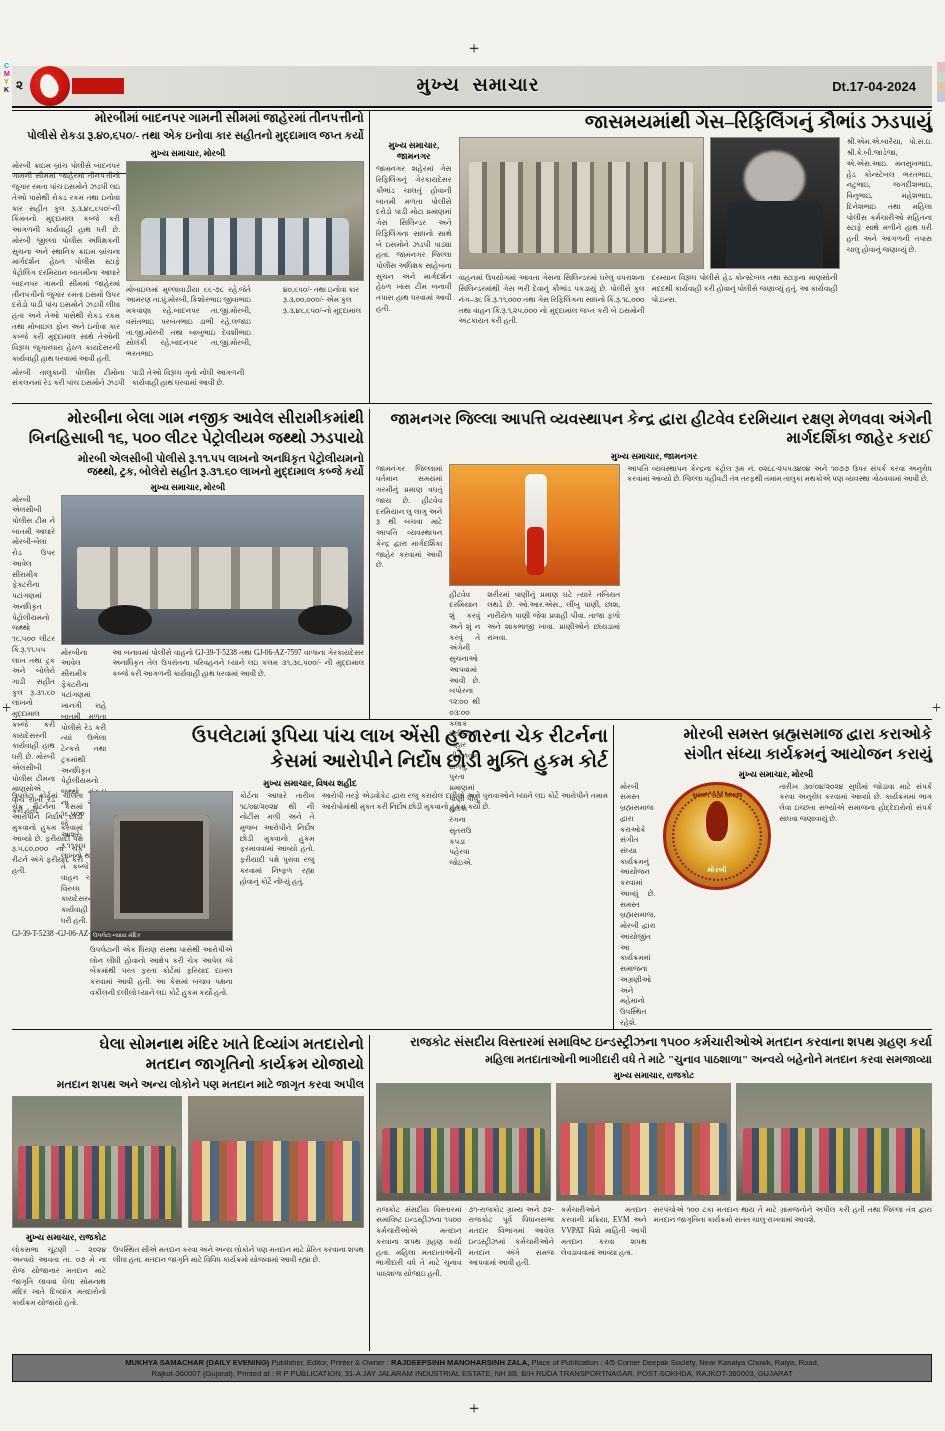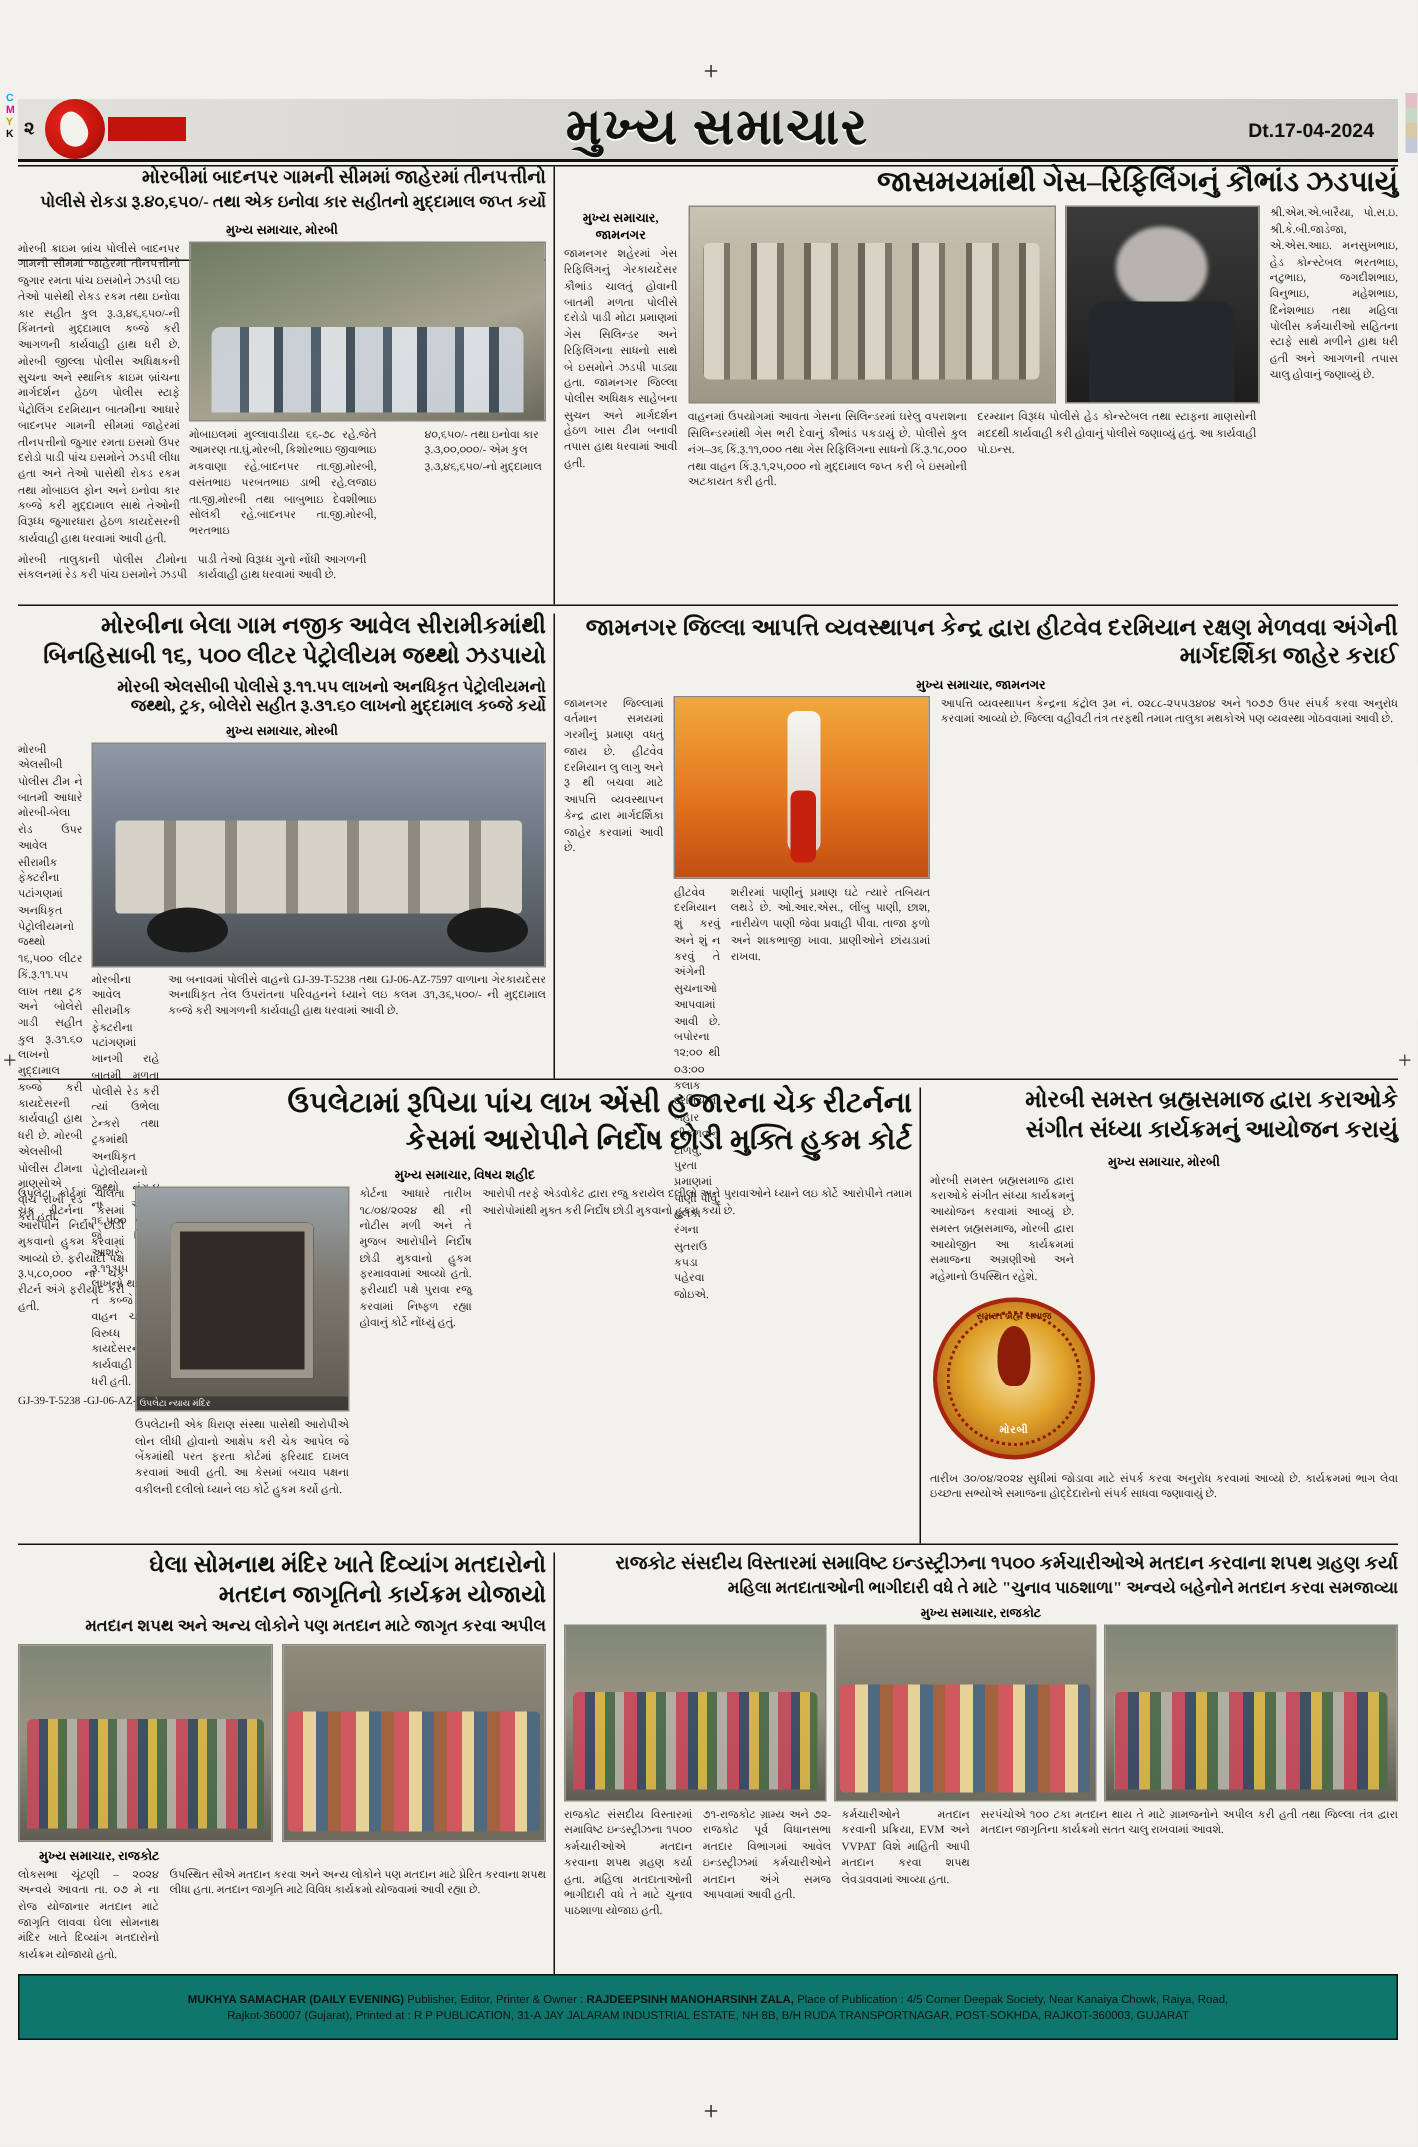--- a/index.html
+++ b/index.html
@@ -36,22 +36,22 @@
     background: radial-gradient(circle at 38% 38%, #e8281f 0%, #c1140c 60%, #7d0b06 100%);
     margin-left:18px; position:relative; flex:0 0 auto;
   }
   .logo-circle:after {
     content:""; position:absolute; left:10px; top:8px; width:18px; height:24px;
     border-radius:50% 50% 50% 50%/60% 60% 40% 40%;
     background:#f3f1ec; transform:rotate(-18deg);
   }
   .redbar { flex:0 0 auto; width:52px; height:16px; background:#c1140c; margin-left:2px; }
   .masthead-title {
-    flex:1 1 auto; text-align:center; font-weight:bold; font-size:34px;
-    letter-spacing:1px; color:#111; font-family:Liberation Serif, serif;
+    flex:1 1 auto; text-align:center; font-weight:bold; font-size:19px;
+    letter-spacing:1px; color:#111; font-family:Liberation Mono, monospace;
     text-shadow:0 1px 0 #fff;
   }
   .masthead-date {
     flex:0 0 auto; font-family:"Liberation Sans",sans-serif; font-weight:bold;
     font-size:13px; margin-right:16px; color:#111;
   }
   .page-no {
     position:absolute; left:16px; top:78px; font-size:12px; font-weight:bold; color:#111;
   }
 
@@ -162,22 +162,22 @@
     position:absolute; left:0; right:0; bottom:12%; text-align:center;
     font-size:7px; font-weight:bold; color:#fff; letter-spacing:.5px;
   }
   .logo-emblem .cap1 {
     position:absolute; left:0; right:0; top:6%; text-align:center;
     font-size:6.5px; font-weight:bold; color:#6d1406;
   }
 
   
   .footer {
-    position:absolute; left:12px; top:1316px; width:920px; height:44px;
-    border:1px solid #111; background:#0f766e;
+    position:absolute; left:12px; top:1354px; width:920px; height:28px;
+    border:1px solid #111; background:#737373;
     display:flex; align-items:center; justify-content:center;
     padding:3px 8px;
   }
   .footer-inner {
     font-family:"Liberation Sans",sans-serif; font-size:7.6px; line-height:1.5;
     text-align:center; color:#111;
   }
   .footer-inner b { font-weight:bold; }
   .colorbar { position:absolute; right:0; top:62px; width:8px; height:40px; }
   .colorbar i { display:block; height:10px; }
@@ -324,21 +324,21 @@
         <div class="body-text" style="flex:1 1 auto;">આરોપી તરફે એડવોકેટ દ્વારા રજુ કરાયેલ દલીલો અને પુરાવાઓને ધ્યાને લઇ કોર્ટે આરોપીને તમામ આરોપોમાંથી મુક્ત કરી નિર્દોષ છોડી મુકવાનો હુકમ કર્યો છે.</div>
       </div>
     </div>
 
     <div class="vline" style="left:601px; top:614px; height:304px;"></div>
 
     <div style="position:absolute; left:608px; top:614px; width:312px;">
       <div class="hl hl-md center">મોરબી સમસ્ત બ્રહ્મસમાજ દ્વારા કરાઓકે</div>
       <div class="hl hl-md center" style="margin-top:2px;">સંગીત સંધ્યા કાર્યક્રમનું આયોજન કરાયું</div>
       <div class="byline" style="margin-top:5px;">મુખ્ય સમાચાર, મોરબી</div>
-      <div style="display:flex; gap:8px;flex-direction:column;">
+      <div style="display:flex; gap:8px;">
         <div class="body-text" style="width:96px;">મોરબી સમસ્ત બ્રહ્મસમાજ દ્વારા કરાઓકે સંગીત સંધ્યા કાર્યક્રમનું આયોજન કરવામાં આવ્યું છે. સમસ્ત બ્રહ્મસમાજ, મોરબી દ્વારા આયોજીત આ કાર્યક્રમમાં સમાજના અગ્રણીઓ અને મહેમાનો ઉપસ્થિત રહેશે.</div>
         <div style="width:112px;">
           <div class="logo-emblem">
             <div class="ring"></div>
             <div class="cap1">સમસ્ત બ્રહ્મ સમાજ</div>
             <div class="cap2">મોરબી</div>
           </div>
         </div>
         <div class="body-text" style="flex:1 1 auto;">તારીખ ૩૦/૦૪/૨૦૨૪ સુધીમાં જોડાવા માટે સંપર્ક કરવા અનુરોધ કરવામાં આવ્યો છે. કાર્યક્રમમાં ભાગ લેવા ઇચ્છતા સભ્યોએ સમાજના હોદ્દેદારોનો સંપર્ક સાધવા જણાવાયું છે.</div>
       </div>

